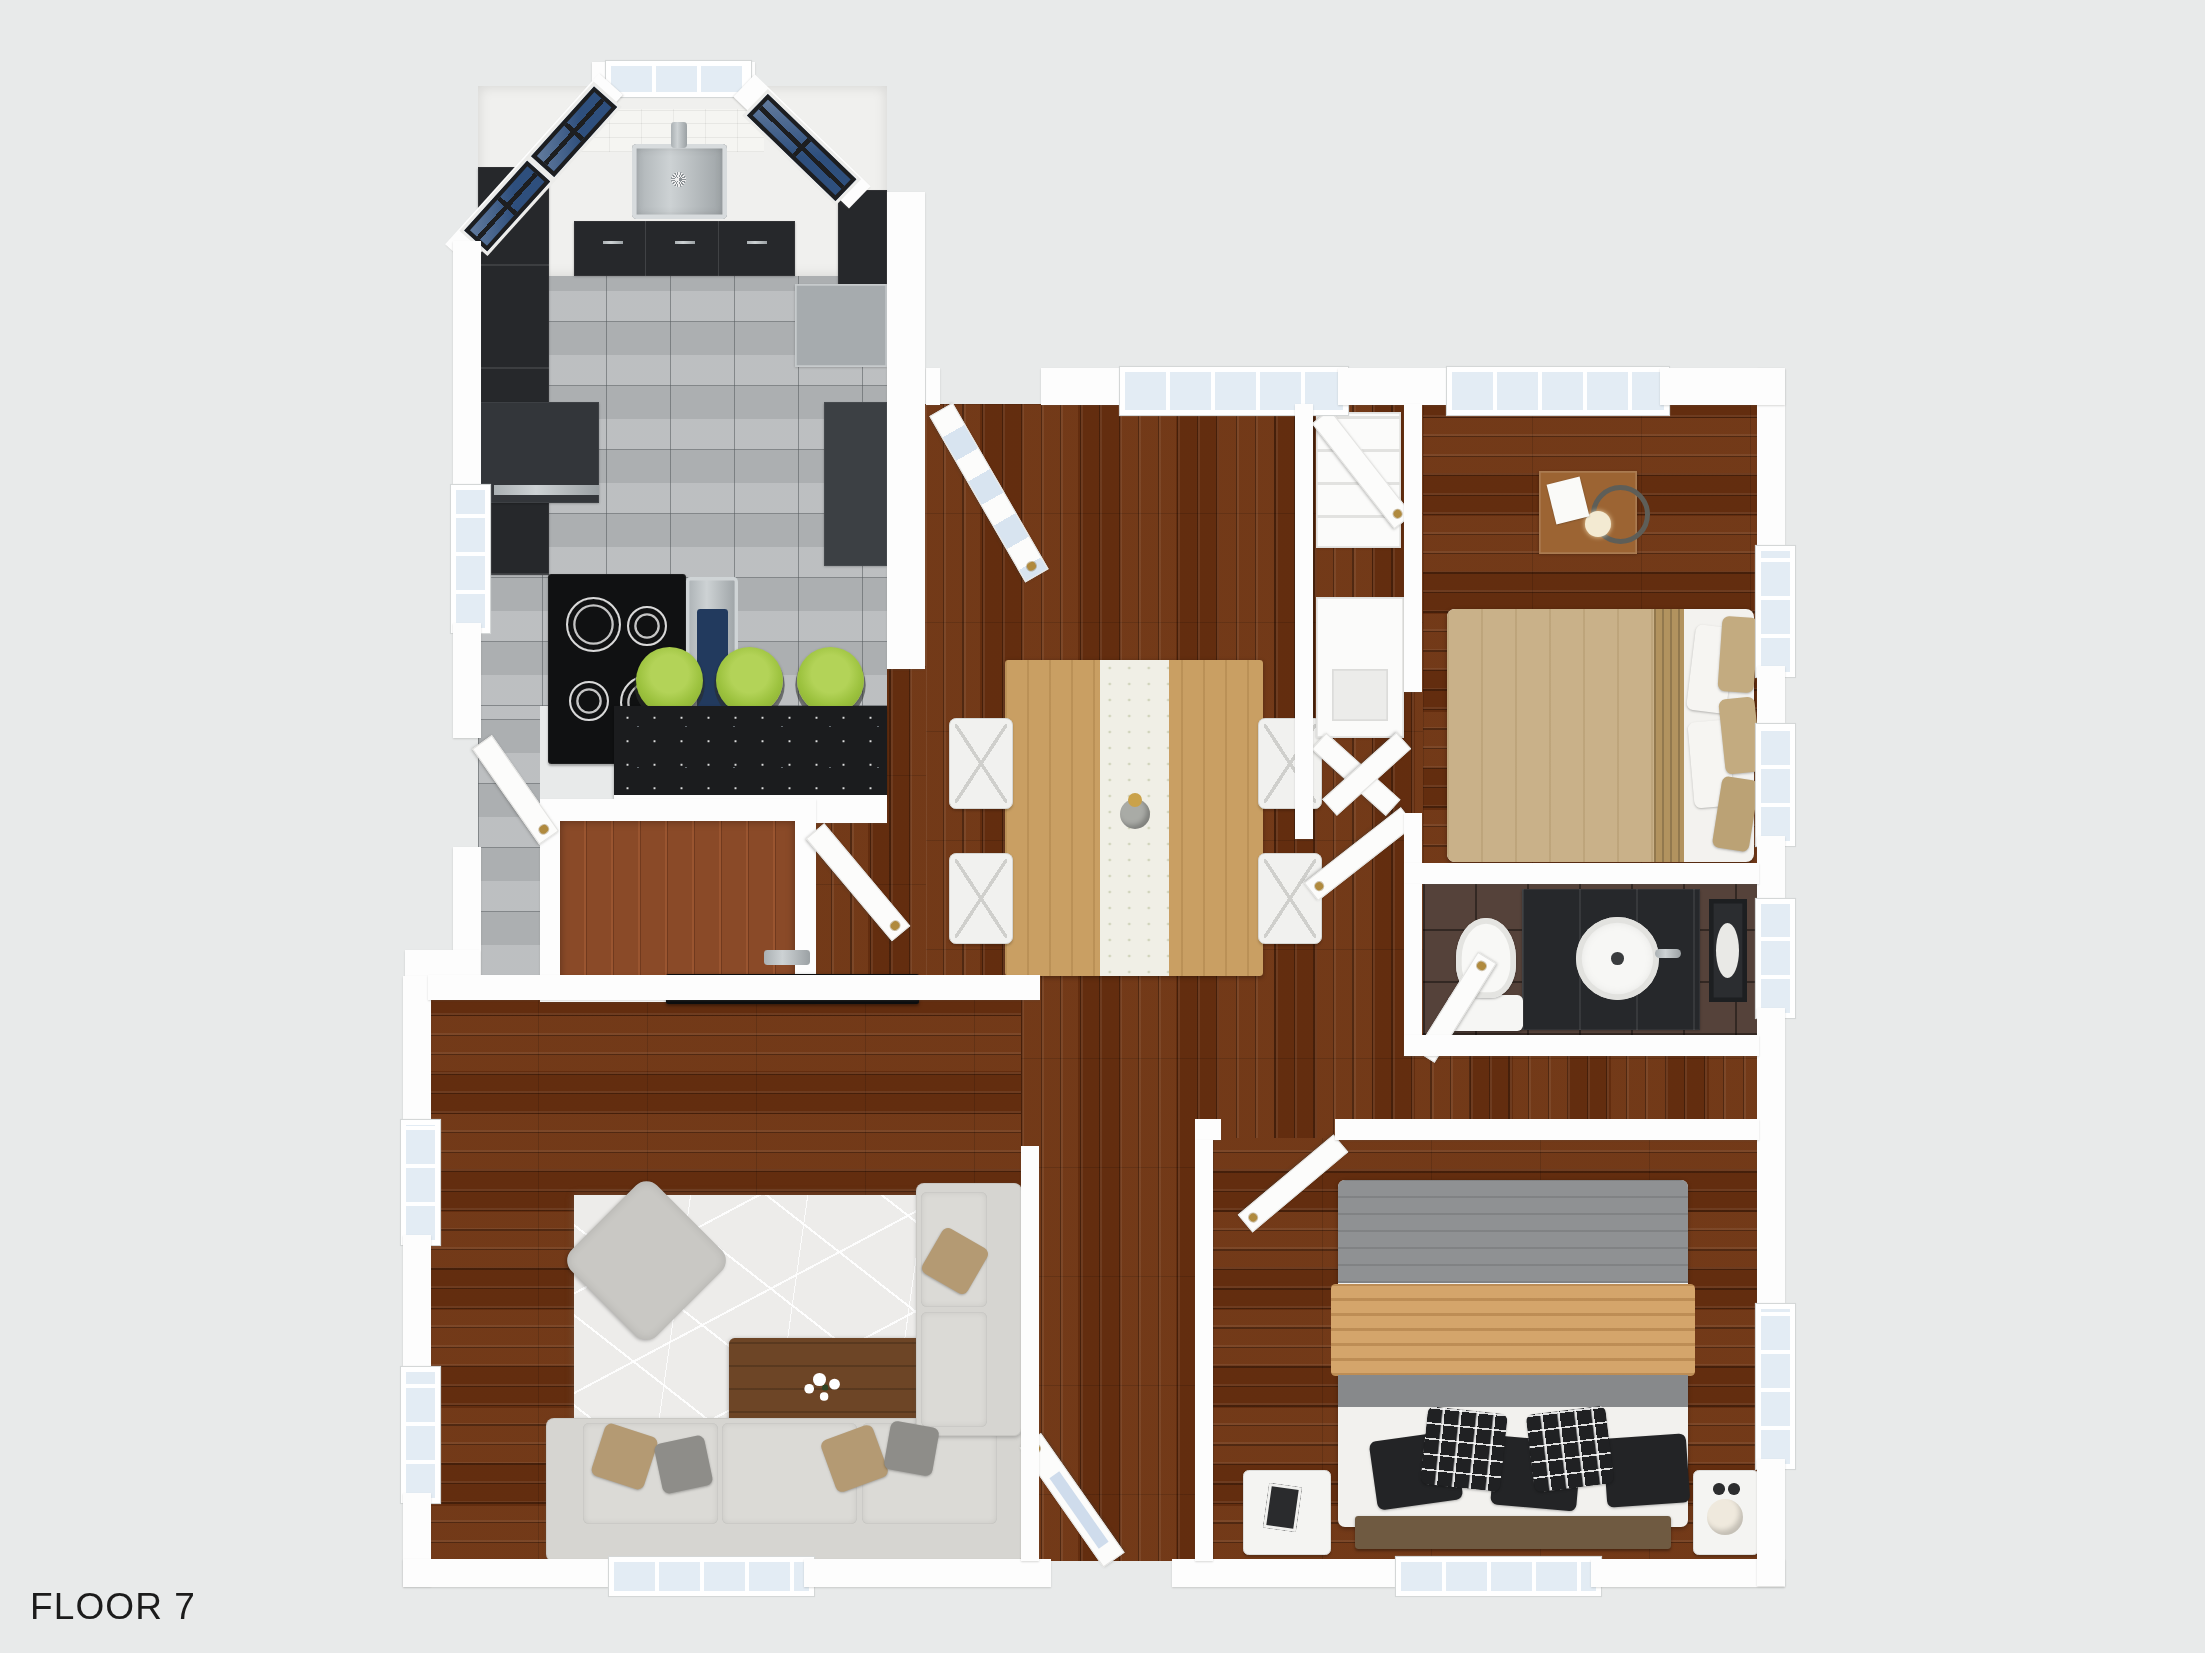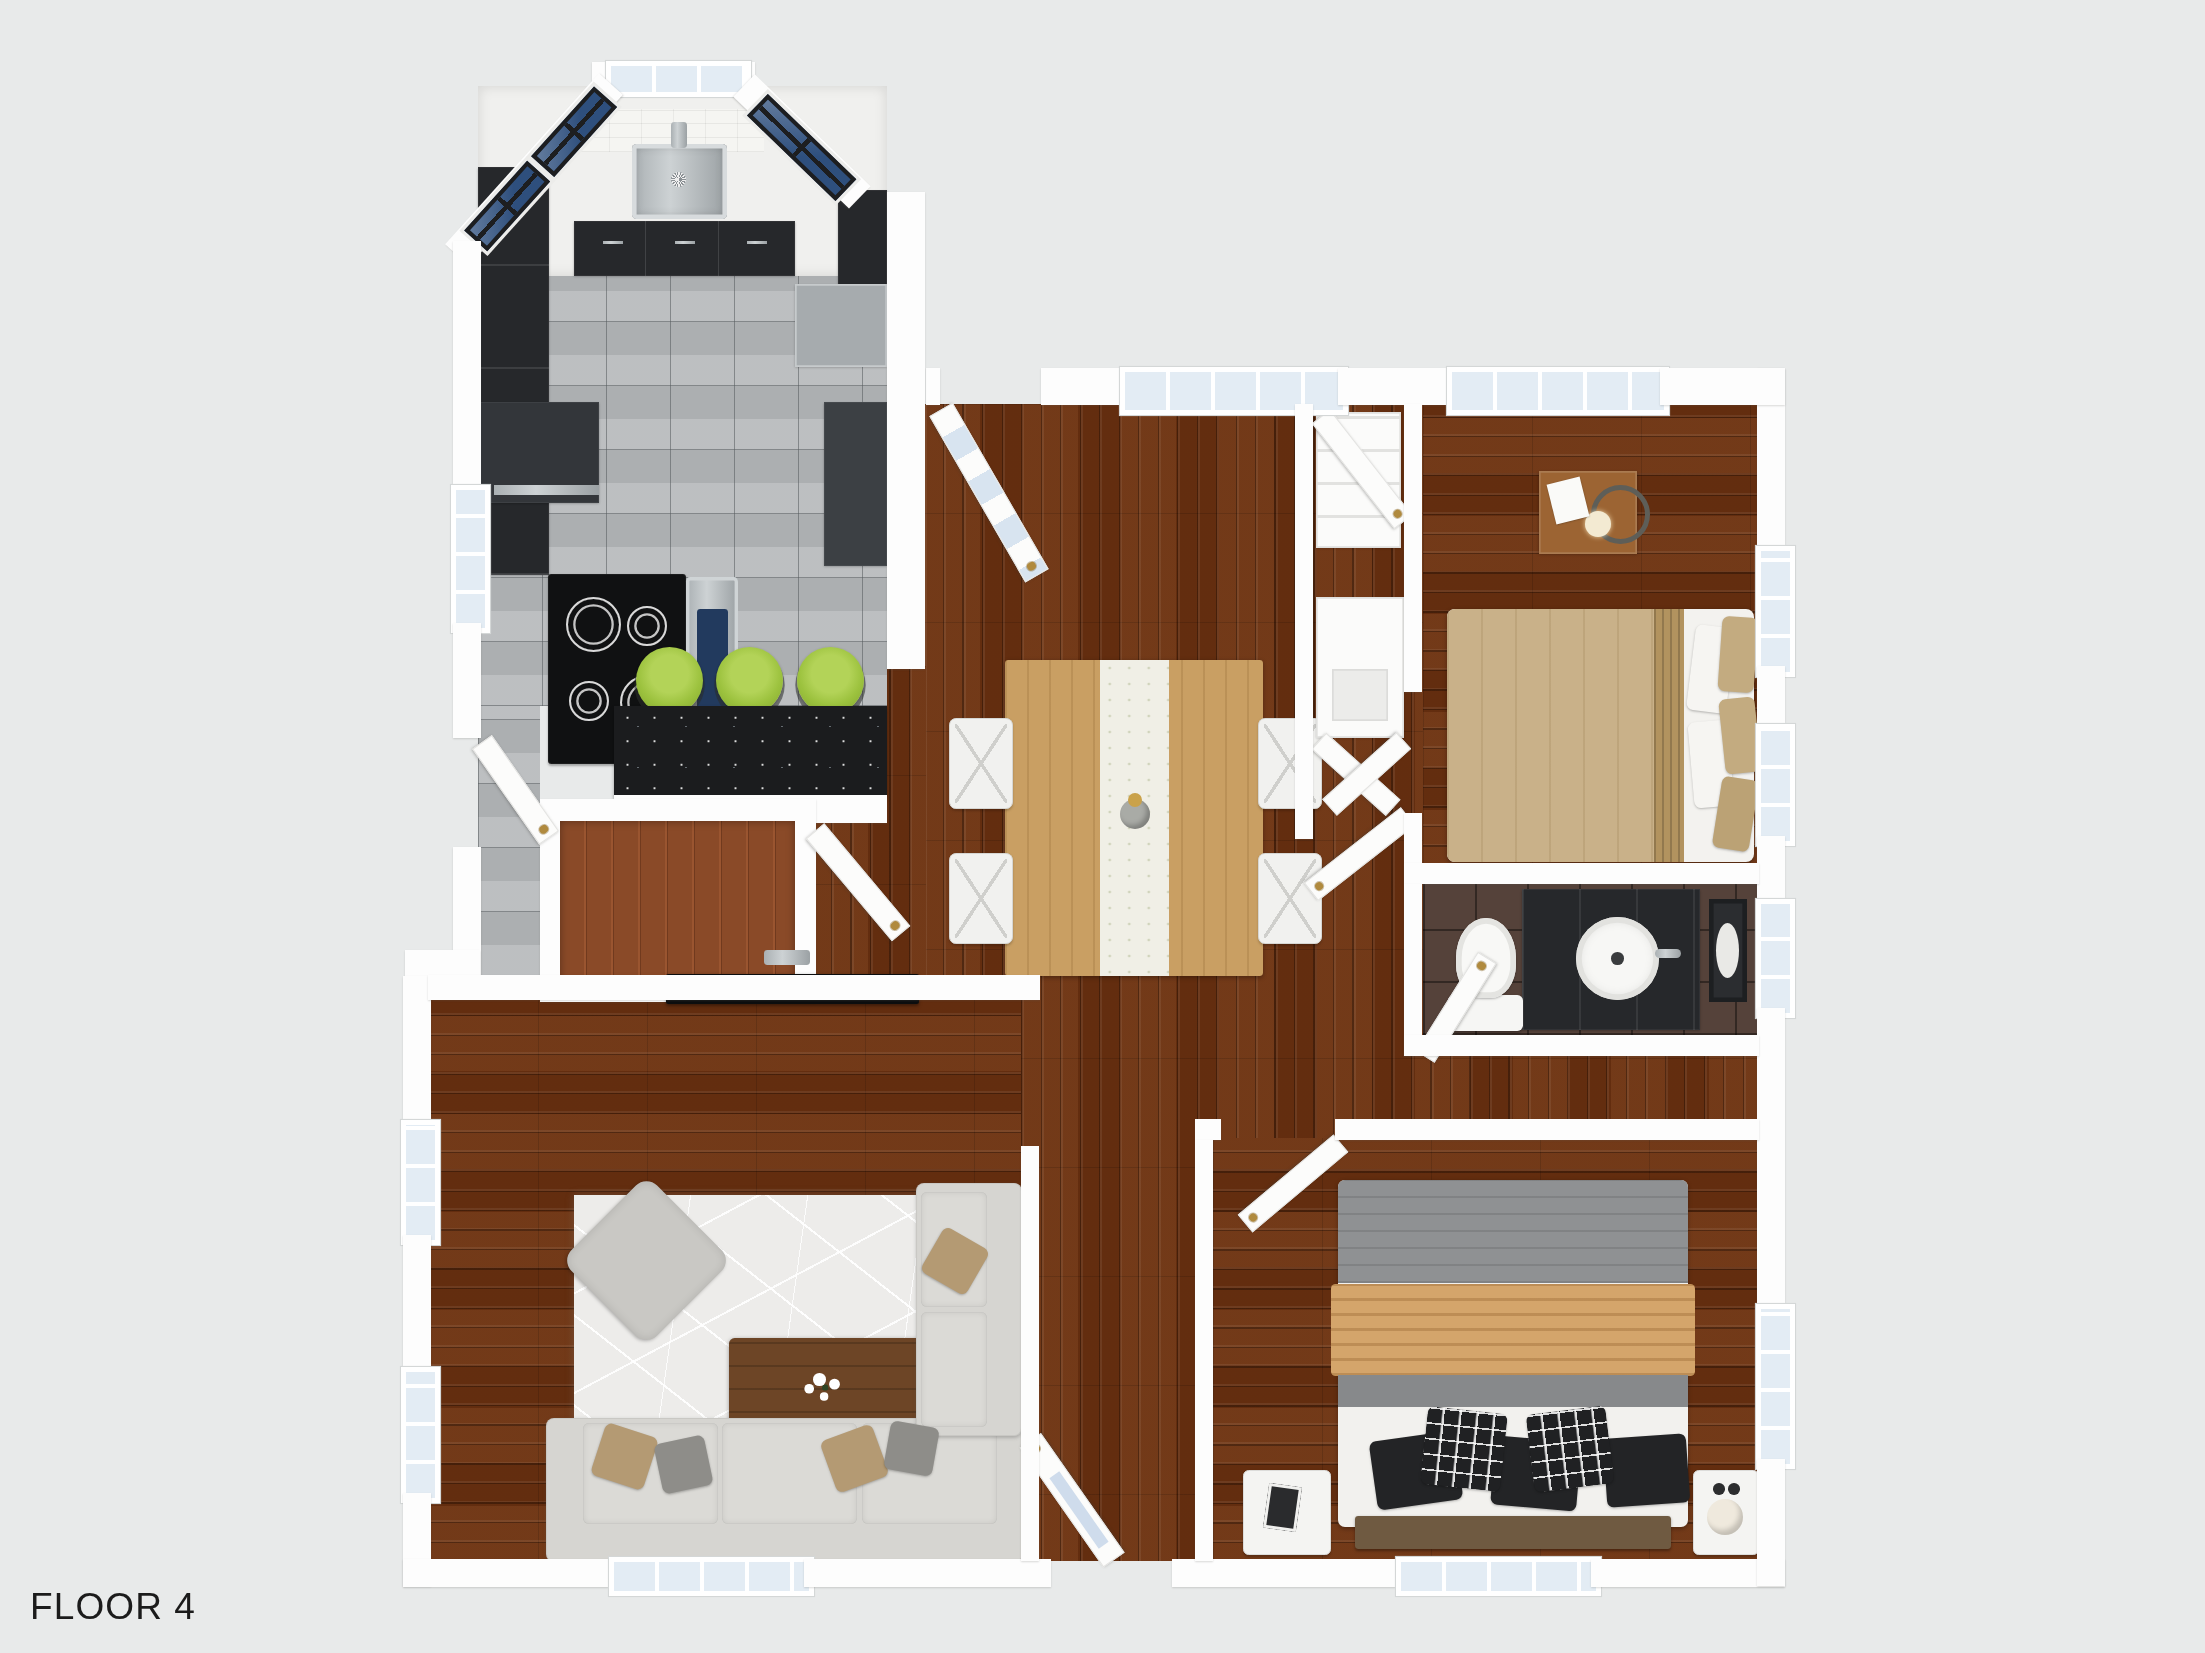--- a/index.html
+++ b/index.html
@@ -277,14 +277,14 @@
   <div class="wall" style="left:1404px;top:1035px;width:355px;height:21px;"></div>
   <div class="wall" style="left:1195px;top:1119px;width:26px;height:21px;"></div>
   <div class="door" style="left:1341px;top:1132px;width:123px;height:20.7px;transform:rotate(140deg);">
       <span class="knob" style="right:4.6px;top:5.7px;"></span>
     </div>
   <div class="wall" style="left:1335px;top:1119px;width:424px;height:21px;"></div>
   <div class="wall" style="left:1195px;top:1140px;width:18.4px;height:421px;"></div>
 
 </div>
 
-<div class="floor-label" style="left:30px;top:1586px;">FLOOR 4</div>
+<div class="floor-label" style="left:30px;top:1586px;">FLOOR 7</div>
 
 
 </body></html>

